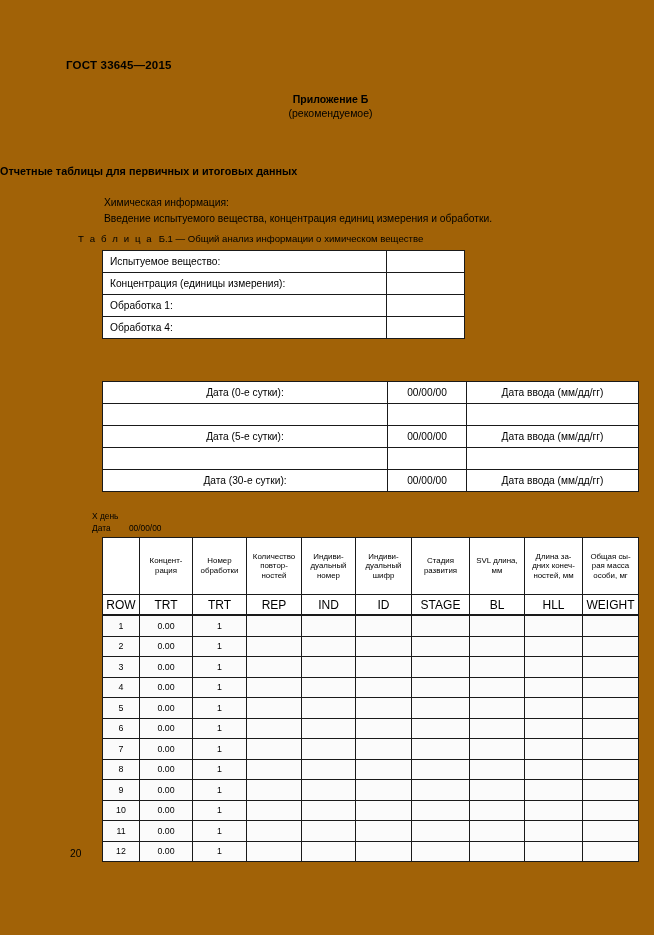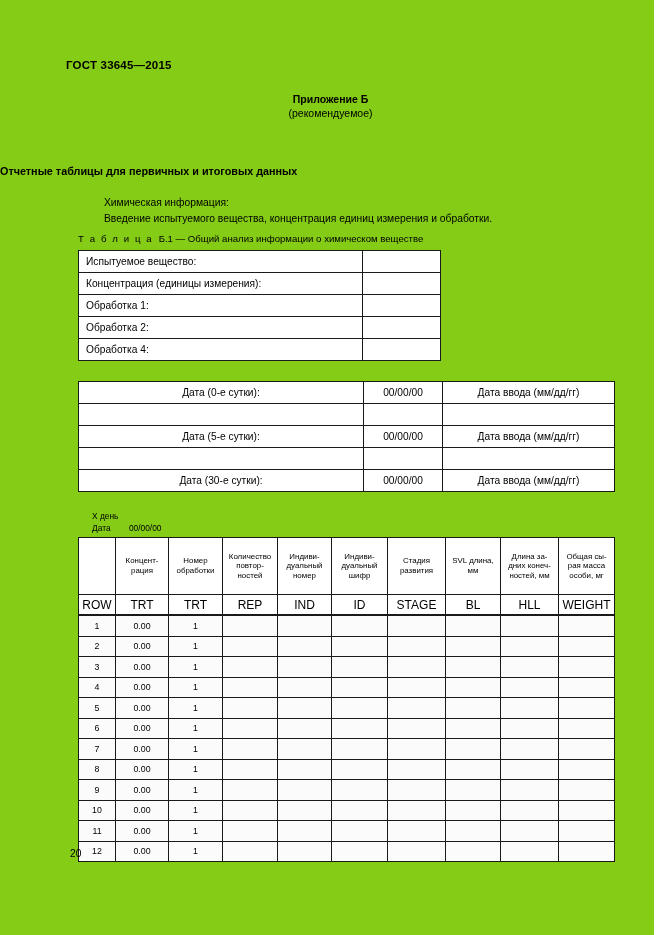--- a/index.html
+++ b/index.html
@@ -8,21 +8,21 @@
     background: #ffffff;
   }
   body {
     font-family: "Liberation Sans", sans-serif;
     color: #000000;
   }
   .page {
     position: relative;
     width: 654px;
     height: 935px;
-    background: #84cc16;
+    background: #a16207;
     overflow: hidden;
   }
 
   
   .running-head {
     position: absolute;
     left: 66px;
     top: 59px;
     font-size: 11.5px;
     font-weight: bold;
@@ -83,20 +83,21 @@
     white-space: nowrap;
   }
   .day-note .dt-val { margin-left: 16px; }
 
   
   table.grid {
     position: absolute;
     border-collapse: collapse;
     table-layout: fixed;
     background: #fff;
+    margin-left: 24px;
   }
   table.grid td, table.grid th {
     border: 1px solid #1a1a1a;
     font-weight: normal;
     padding: 0;
     vertical-align: middle;
   }
 
   
   #table-b1 {
@@ -195,24 +196,20 @@
         <tr>
           <td class="lbl">Испытуемое вещество:</td>
           <td></td>
         </tr>
         <tr>
           <td class="lbl">Концентрация (единицы измерения):</td>
           <td></td>
         </tr>
         <tr>
           <td class="lbl">Обработка 1:</td>
-          <td></td>
-        </tr>
-        <tr>
-          <td class="lbl">Обработка 2:</td>
           <td></td>
         </tr>
         <tr>
           <td class="lbl">Обработка 4:</td>
           <td></td>
         </tr>
       </tbody>
   </table>
 
   <table class="grid" id="table-dates">

